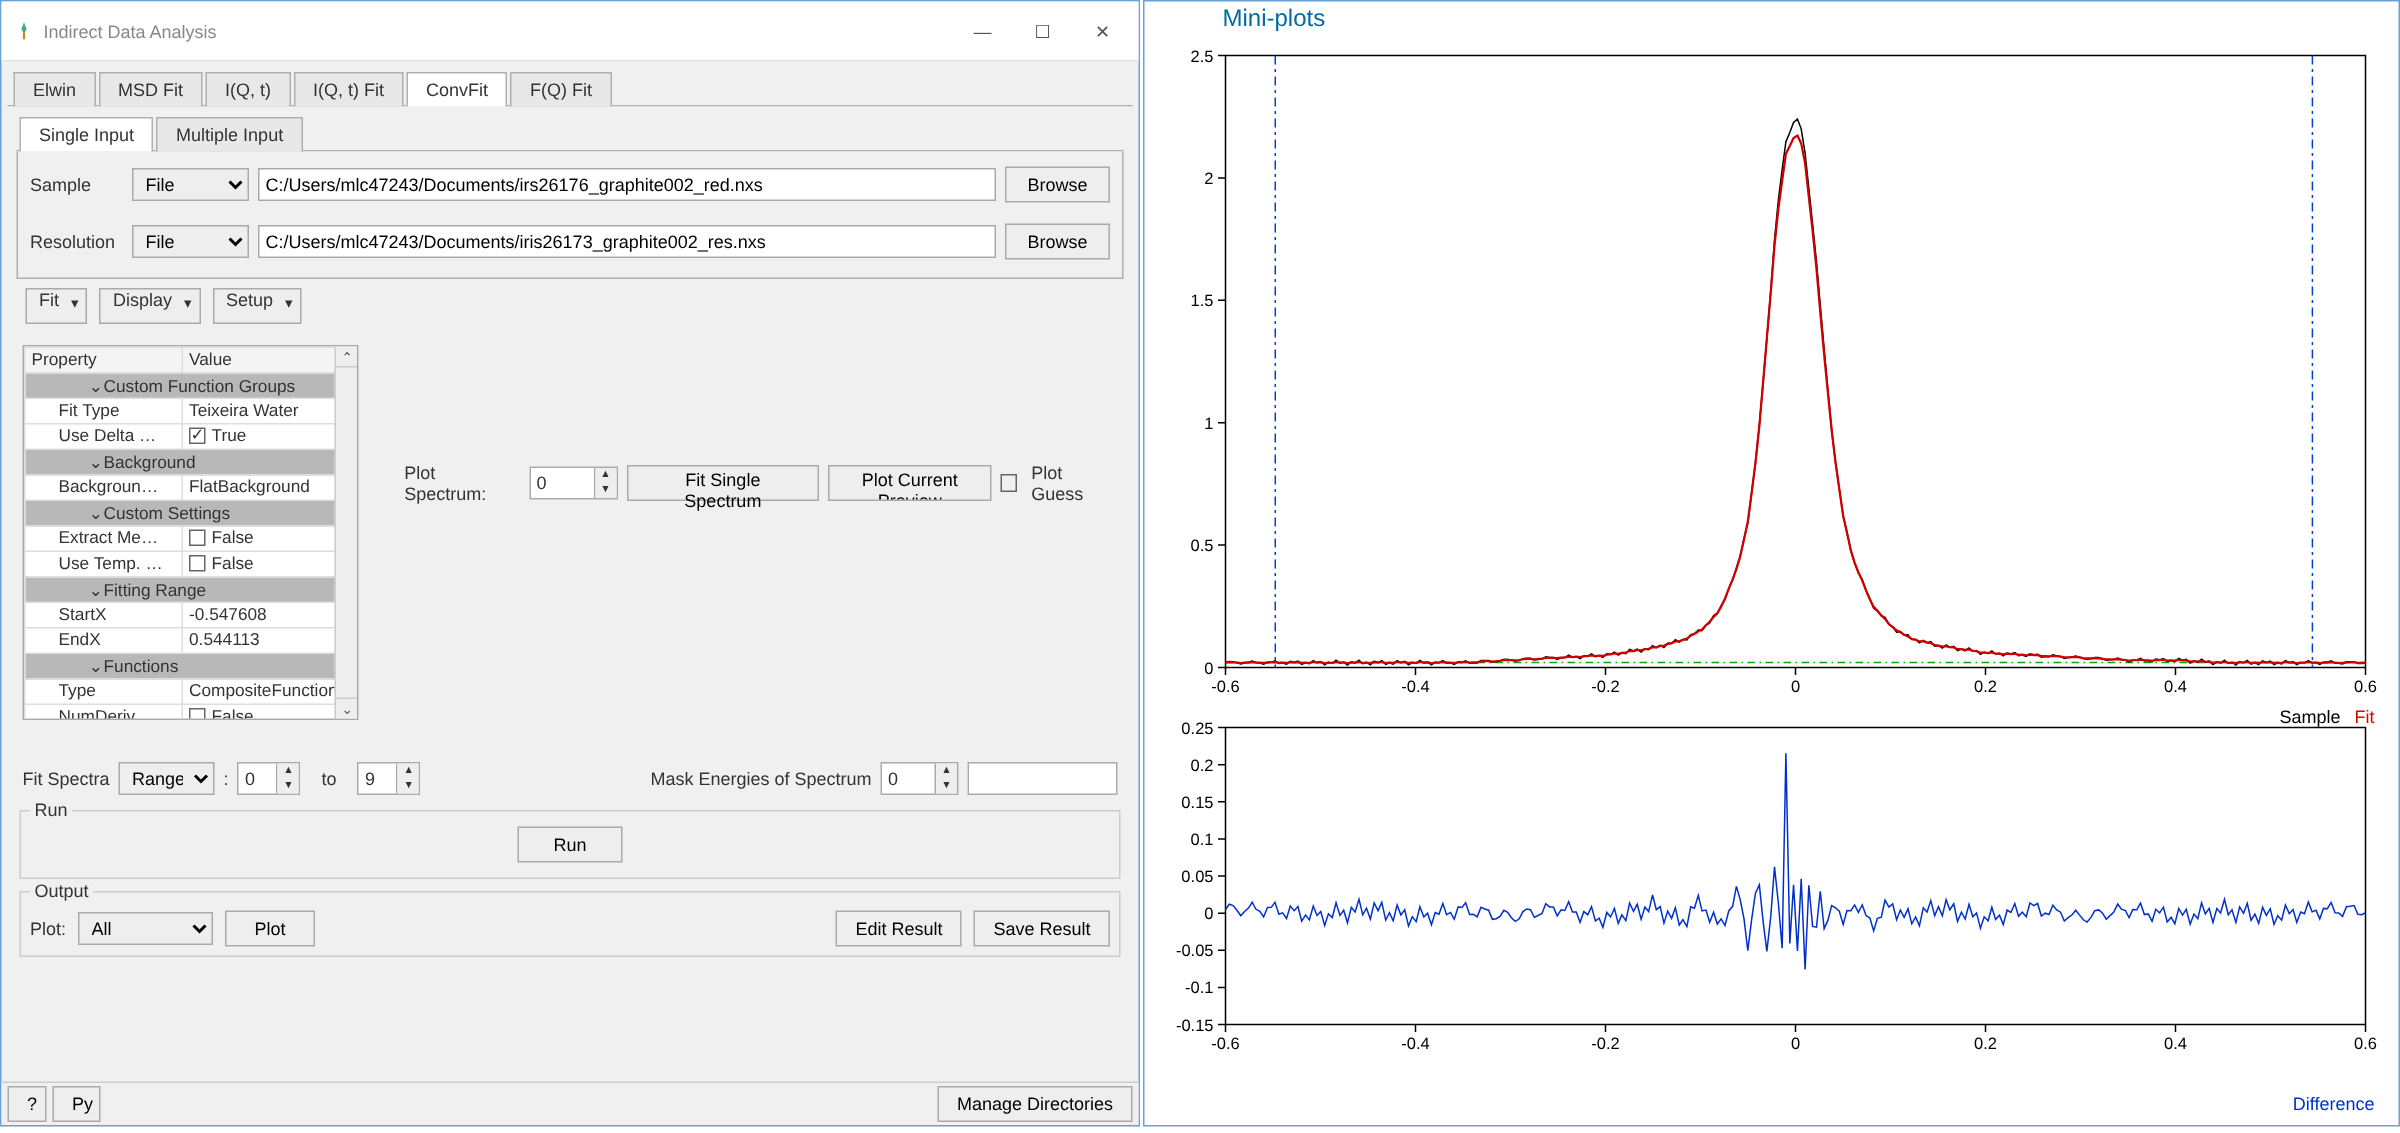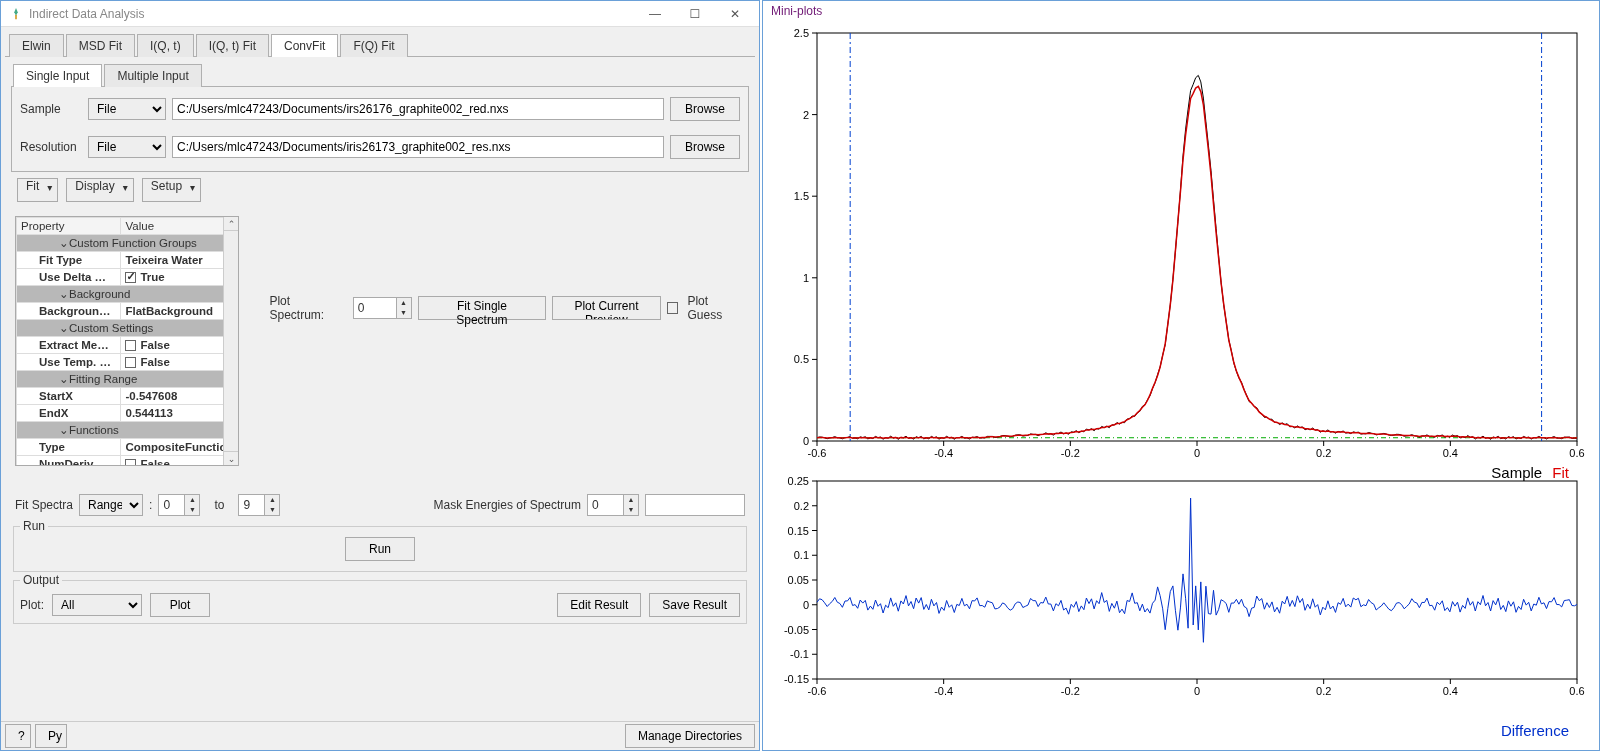--- a/index.html
+++ b/index.html
@@ -16,21 +16,21 @@
   
   .left-window {
     width: 760px;
     height: 751px;
     border: 1px solid #6aa0d8;
     display: flex;
     flex-direction: column;
     background: #f0f0f0;
   }
   .titlebar {
-    height: 26px;
+    height: 40px;
     background: #fff;
     display: flex;
     align-items: center;
     padding: 0 4px 0 8px;
     border-bottom: 1px solid #e0e0e0;
     color: #888;
   }
   .titlebar .app-icon {
     width: 14px; height: 14px; margin-right: 6px;
   }
@@ -168,21 +168,20 @@
     width: 100%;
     border-collapse: collapse;
     font-size: 11.5px;
   }
   .prop-table th, .prop-table td {
     border: 1px solid #ddd;
     padding: 1px 4px;
     text-align: left;
     height: 17px;
     white-space: nowrap;
-    font-weight: bold;
   }
   .prop-table th {
     background: #f4f4f4;
     font-weight: normal;
   }
   .prop-table tr.group-row td {
     background: #b8b8b8;
     font-weight: normal;
     padding-left: 42px;
   }
@@ -255,38 +254,39 @@
     flex:1;
     border: 1px solid #6aa0d8;
     margin-left: 2px;
     height: 751px;
     display:flex;
     flex-direction:column;
     background:#fff;
   }
   .right-panel .rp-title {
     padding: 3px 8px;
-    font-size: 12px;
-    color:#701a75;
+    font-size: 16px;
+    color:#0369a1;
+    margin-left:44px;
   }
   .plot-area {
     flex:1;
     display:flex;
     flex-direction:column;
     padding: 4px 10px 4px 4px;
   }
   .plot {
     position:relative;
   }
   .plot svg { display:block; }
   .plot1 { height: 440px; }
   .plot2 { height: 250px; margin-top: 8px; }
   .legend-right {
-    position:absolute; right:20px; bottom:-16px;
-    font-size:15px;
+    position:absolute; right:6px; bottom:-16px;
+    font-size:12px;
   }
   .legend-right span { margin-left:6px; }
   .leg-sample { color:#000; }
   .leg-fit { color:#d00; }
   .leg-diff { color:#0030cc; }
 
   .checkbox-plain {
     display:inline-block; width:12px; height:12px; border:1px solid #666; vertical-align:middle; margin-right:3px;
   }
 </style>

